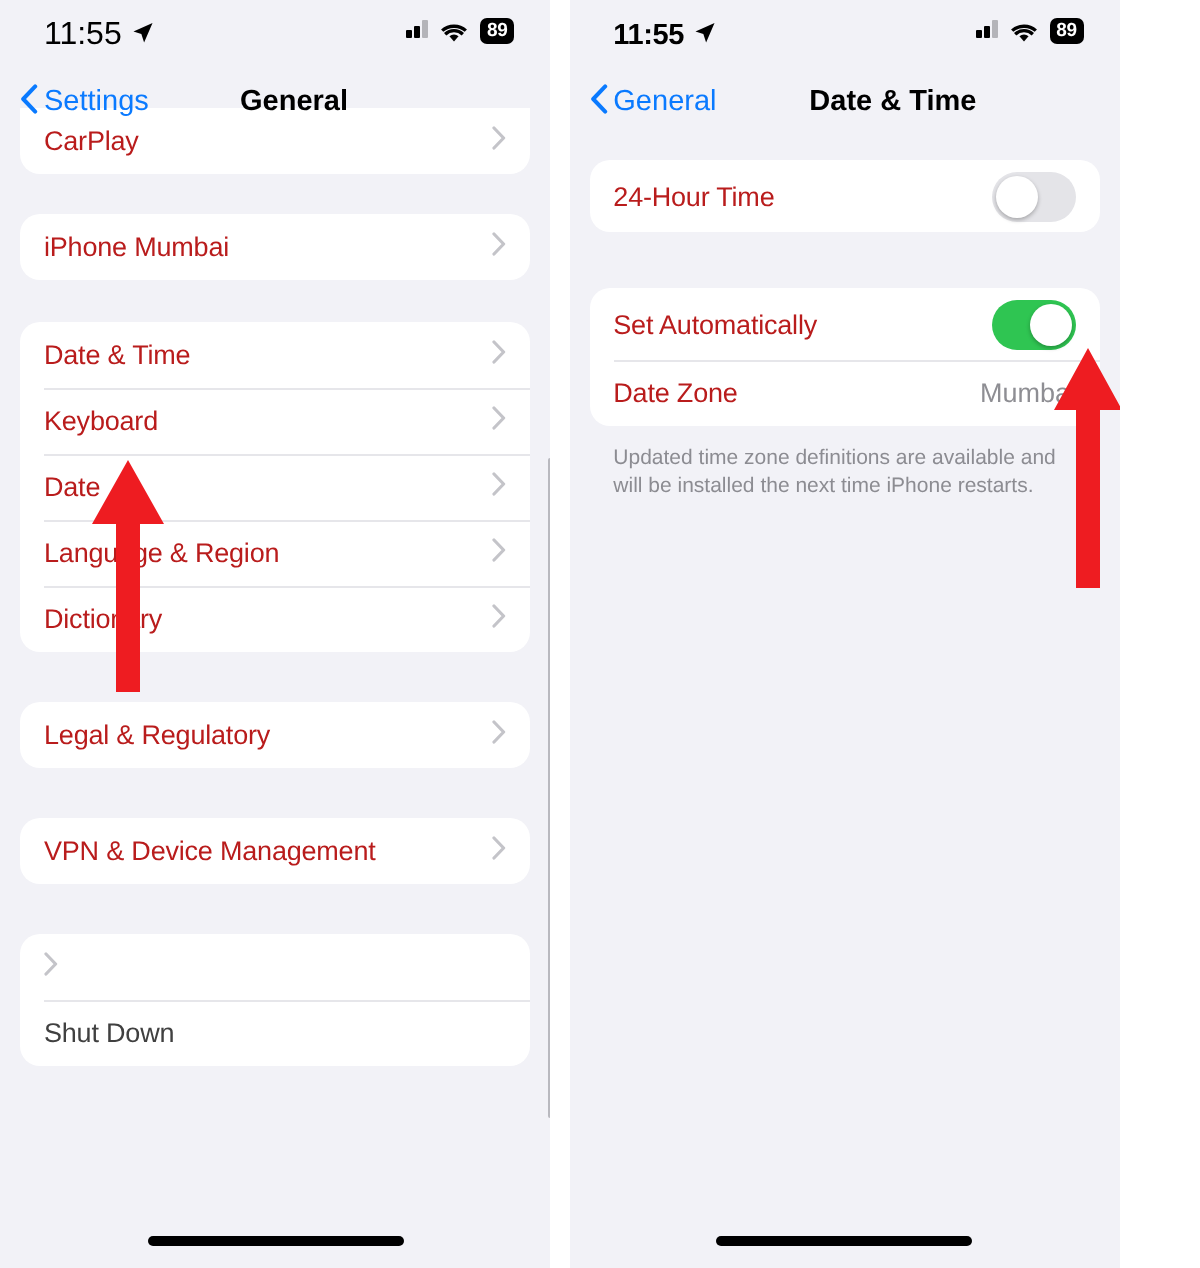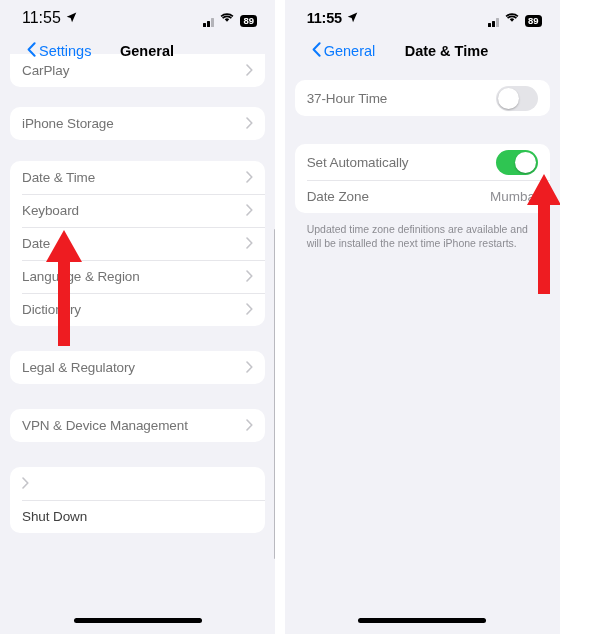--- a/index.html
+++ b/index.html
@@ -45,21 +45,21 @@
   }
   .sb-time {
     font-size: 14.5px;
     font-weight: bold;
     color: #000;
     letter-spacing: -0.2px;
   }
   .loc-icon { display: block; }
   .sb-right {
     display: flex;
-    align-items: flex-end;
+    align-items: flex-start;
     gap: 6px;
   }
   .bars { display: flex; align-items: flex-end; gap: 1.5px; height: 10px; }
   .bars i { display: block; width: 2.5px; background: #000; border-radius: 0.5px; }
   .bars i:nth-child(1) { height: 4px; }
   .bars i:nth-child(2) { height: 6.5px; }
   .bars i:nth-child(3) { height: 9px; background: #b4b4b9; }
   .wifi { display: block; }
   .battery {
     background: #000;
@@ -72,21 +72,21 @@
     letter-spacing: -0.1px;
   }
 
   
   .navbar {
     height: 30px;
     position: relative;
     display: flex;
     align-items: center;
     background: #f2f2f7;
-    padding: 0 27px;
+    padding: 0 10px;
   }
   .nav-back {
     display: flex;
     align-items: center;
     gap: 3px;
     color: #0a7aff;
     font-size: 14.5px;
     cursor: pointer;
     z-index: 2;
   }
@@ -128,21 +128,21 @@
   }
   .row + .row::before {
     content: "";
     position: absolute;
     left: 12px; right: 0; top: 0;
     height: 1px;
     background: #e6e6ea;
   }
   .row-label {
     font-size: 13.5px;
-    color: #737373;
+    color: #b91c1c;
     letter-spacing: -0.1px;
   }
   .row-label.link { color: #404040; }
   .row-value {
     font-size: 13.5px;
     color: #8e8e93;
   }
   .chev-right { display: block; }
 
   
@@ -258,21 +258,21 @@
           <span class="chev-right">
             <svg width="7" height="12" viewBox="0 0 7 12">
                 <path d="M1 1 L5.8 6 L1 11" stroke="#c4c4c9" stroke-width="1.6" fill="none" stroke-linecap="round" stroke-linejoin="round"></path>
               </svg>
           </span>
         </div>
       </div>
 
       <div class="card">
         <div class="row">
-          <span class="row-label">iPhone Storage</span>
+          <span class="row-label">iPhone Mumbai</span>
           <span class="chev-right">
             <svg width="7" height="12" viewBox="0 0 7 12">
                 <path d="M1 1 L5.8 6 L1 11" stroke="#c4c4c9" stroke-width="1.6" fill="none" stroke-linecap="round" stroke-linejoin="round"></path>
               </svg>
           </span>
         </div>
       </div>
 
       <div class="card">
         <div class="row">
@@ -403,21 +403,21 @@
         </span>
         <span>General</span>
       </div>
       <div class="nav-title">Date &amp; Time</div>
     </div>
 
     <div class="scroll">
 
       <div class="card" style="margin-top:14px;margin-bottom:28px;">
         <div class="row" style="height:36px;">
-          <span class="row-label">37-Hour Time</span>
+          <span class="row-label">24-Hour Time</span>
           <span class="toggle off">
               <span class="knob"></span>
             </span>
         </div>
       </div>
 
       <div class="card" style="margin-bottom:0;">
         <div class="row" style="height:36px;">
           <span class="row-label">Set Automatically</span>
           <span class="toggle on">

